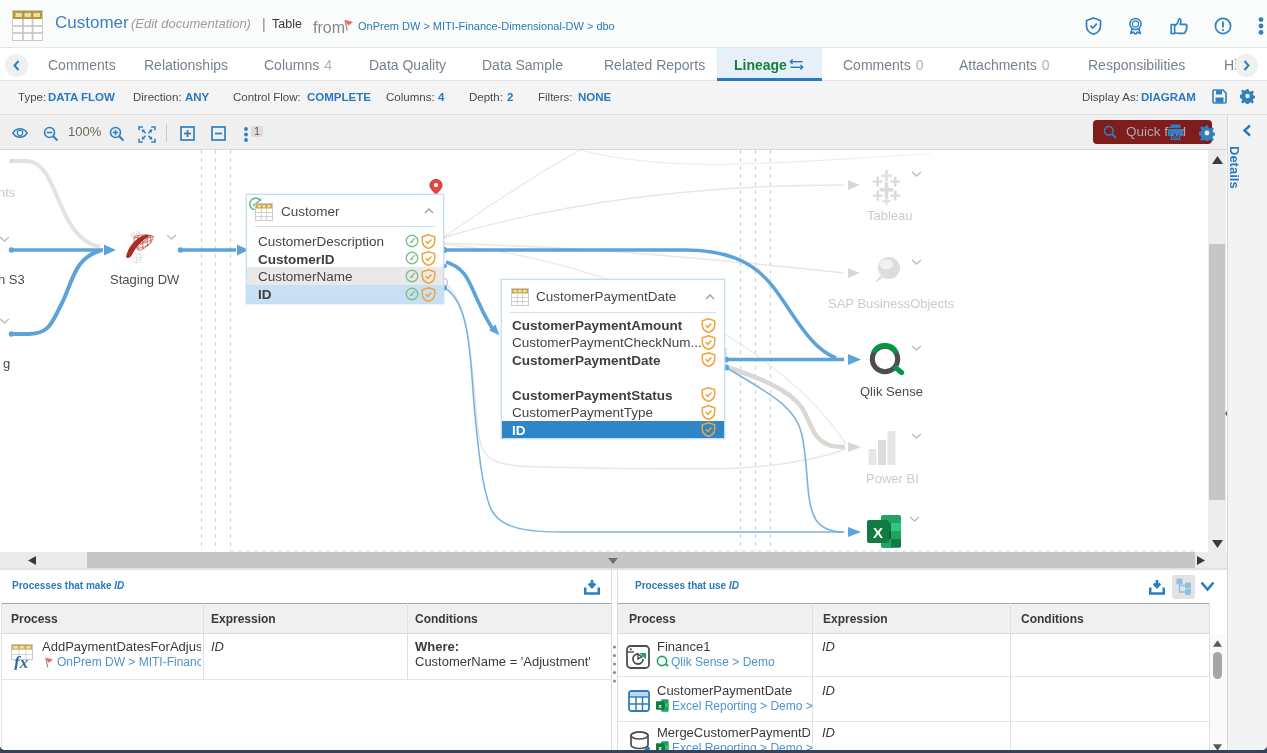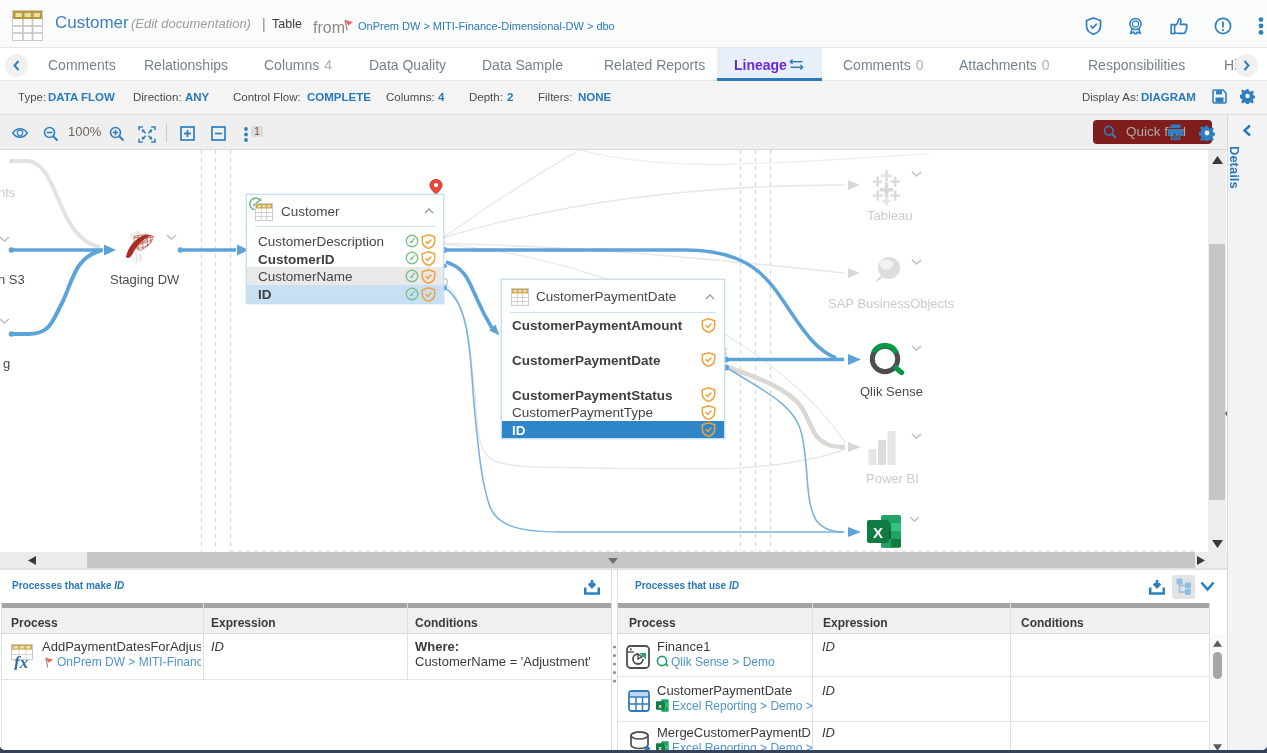--- a/index.html
+++ b/index.html
@@ -59,21 +59,21 @@
 
 #vscroll { position:absolute; left:1208px; top:150px; width:18px; height:402px; background:#EDEDED; }
 #vthumb { position:absolute; left:1px; top:94px; width:16px; height:256px; background:#C6C6C6; }
 #hscroll { position:absolute; left:0; top:552px; width:1208px; height:16px; background:#EBEBEB; }
 #hthumb { position:absolute; left:87px; top:0; width:1108px; height:16px; background:#C6C6C6; }
 #corner { position:absolute; left:1208px; top:552px; width:19px; height:16px; background:#EDEDED; }
 
 
 #panels { position:absolute; left:0; top:568px; width:1227px; height:182px; background:#fff; border-top:2px solid #E2E2E2; }
 .ptitle { position:absolute; top:10px; font-size:10px; font-weight:bold; color:#2879BD; }
-.thead { position:absolute; top:33px; height:31px; background:#F0F0F0; border-top:5px solid #a3a3a3; border-bottom:1px solid #D9D9D9; }
+.thead { position:absolute; top:33px; height:31px; background:#F0F0F0; border-top:1px solid #a3a3a3; border-bottom:1px solid #D9D9D9; }
 .thead span { position:absolute; top:8px; font-size:12px; font-weight:bold; color:#3A3A3A; }
 .prow1 { font-size:13px; color:#3A3A3A; }
 .prow2 { font-size:12px; color:#4E94CC; }
 .colline { position:absolute; width:1px; background:#DFDFDF; }
 .rowline { position:absolute; height:1px; background:#E5E5E5; }
 </style>
 </head>
 <body>
 <div id="app">
   <div id="hdr">
@@ -131,21 +131,21 @@
     <div class="circbtn" style="left:5px"><svg width="9" height="11" viewBox="0 0 9 11" style="margin-top:6px">
           <path d="M6.5 1 L2.5 5.5 L6.5 10" fill="none" stroke="#2F7FC1" stroke-width="2"></path>
         </svg></div>
     <span class="tab" style="left:48px">Comments</span>
     <span class="tab" style="left:144px">Relationships</span>
     <span class="tab" style="left:264px">Columns<span class="cnt">4</span></span>
     <span class="tab" style="left:369px">Data Quality</span>
     <span class="tab" style="left:482px">Data Sample</span>
     <span class="tab" style="left:604px">Related Reports</span>
     <div id="tabsel"></div>
-    <span class="abs" style="left:734px;top:9px;color:#6d28d9;font-weight:bold;font-size:14px">Lineage</span>
+    <span class="abs" style="left:734px;top:9px;color:#15803d;font-weight:bold;font-size:14px">Lineage</span>
     <svg class="abs" style="left:789px;top:10px" width="15" height="13" viewBox="0 0 15 13">
         <path d="M3.6 1.5 L1.3 3.7 L3.6 5.9" fill="none" stroke="#2879BD" stroke-width="1.4"></path>
         <line x1="1.8" y1="3.7" x2="13.5" y2="3.7" stroke="#2879BD" stroke-width="1.4"></line>
         <path d="M11.4 7.1 L13.7 9.3 L11.4 11.5" fill="none" stroke="#2879BD" stroke-width="1.4"></path>
         <line x1="1.5" y1="9.3" x2="13.2" y2="9.3" stroke="#2879BD" stroke-width="1.4"></line>
       </svg>
     <span class="tab" style="left:843px">Comments<span class="cnt">0</span></span>
     <span class="tab" style="left:959px">Attachments<span class="cnt">0</span></span>
     <span class="tab" style="left:1088px">Responsibilities</span>
     <span class="tab" style="left:1224px">Hi</span>
@@ -463,20 +463,27 @@
             <line x1="11.6" y1="5.5" x2="11.6" y2="17"></line>
           </g>
       </svg>
       <span class="ntitle" style="left:34px">CustomerPaymentDate</span>
       <svg class="abs" style="left:203px;top:14px" width="10" height="6" viewBox="0 0 10 6">
           <path d="M1 5 L5 1 L9 5" fill="none" stroke="#9B9B9B" stroke-width="1.3"></path>
         </svg>
       <div class="ndiv" style="top:32px"></div>
       <div class="nrow b" style="top:36px;height:17.45px">
           <span class="t" style="left:10px">CustomerPaymentAmount</span>
+          <svg class="shield" style="left:199px" width="15" height="15" viewBox="0 0 15 15">
+            <path d="M7.5 0.8 L13.7 2.8 V7 C13.7 10.8 11 13.3 7.5 14.4 C4 13.3 1.3 10.8 1.3 7 V2.8 Z" fill="none" stroke="#F0A33C" stroke-width="1.5"></path>
+            <path d="M4.7 7.2 L6.8 9.3 L10.4 5.5" fill="none" stroke="#F0A33C" stroke-width="1.5"></path>
+          </svg>
+        </div>
+      <div class="nrow" style="top:53.45px;height:17.45px">
+          <span class="t" style="left:10px">CustomerPaymentCheckNum...</span>
           <svg class="shield" style="left:199px" width="15" height="15" viewBox="0 0 15 15">
             <path d="M7.5 0.8 L13.7 2.8 V7 C13.7 10.8 11 13.3 7.5 14.4 C4 13.3 1.3 10.8 1.3 7 V2.8 Z" fill="none" stroke="#F0A33C" stroke-width="1.5"></path>
             <path d="M4.7 7.2 L6.8 9.3 L10.4 5.5" fill="none" stroke="#F0A33C" stroke-width="1.5"></path>
           </svg>
         </div>
       <div class="nrow b" style="top:70.9px;height:17.45px">
           <span class="t" style="left:10px">CustomerPaymentDate</span>
           <svg class="shield" style="left:199px" width="15" height="15" viewBox="0 0 15 15">
             <path d="M7.5 0.8 L13.7 2.8 V7 C13.7 10.8 11 13.3 7.5 14.4 C4 13.3 1.3 10.8 1.3 7 V2.8 Z" fill="none" stroke="#F0A33C" stroke-width="1.5"></path>
             <path d="M4.7 7.2 L6.8 9.3 L10.4 5.5" fill="none" stroke="#F0A33C" stroke-width="1.5"></path>

